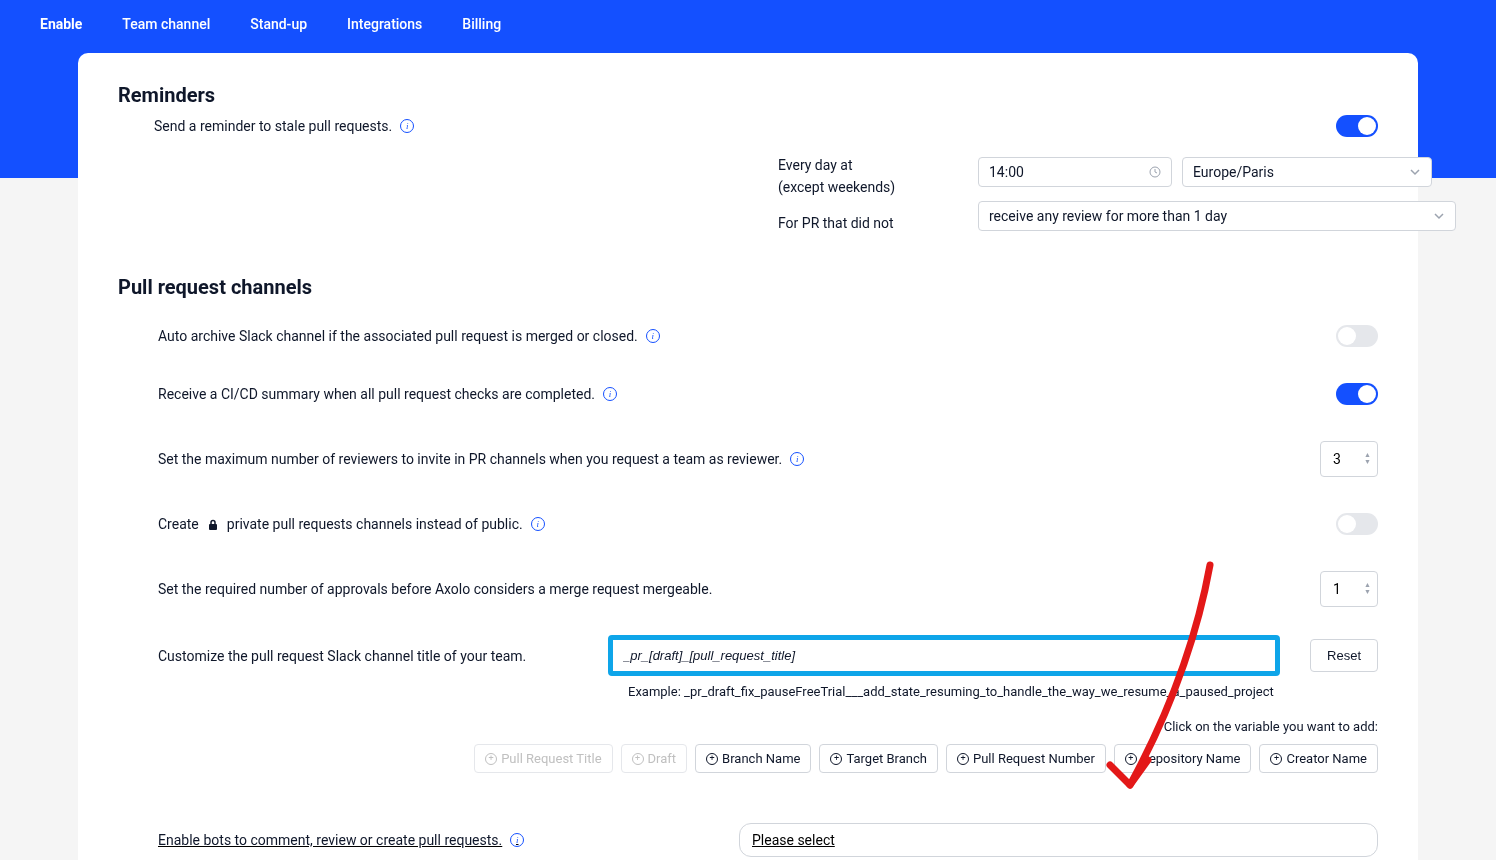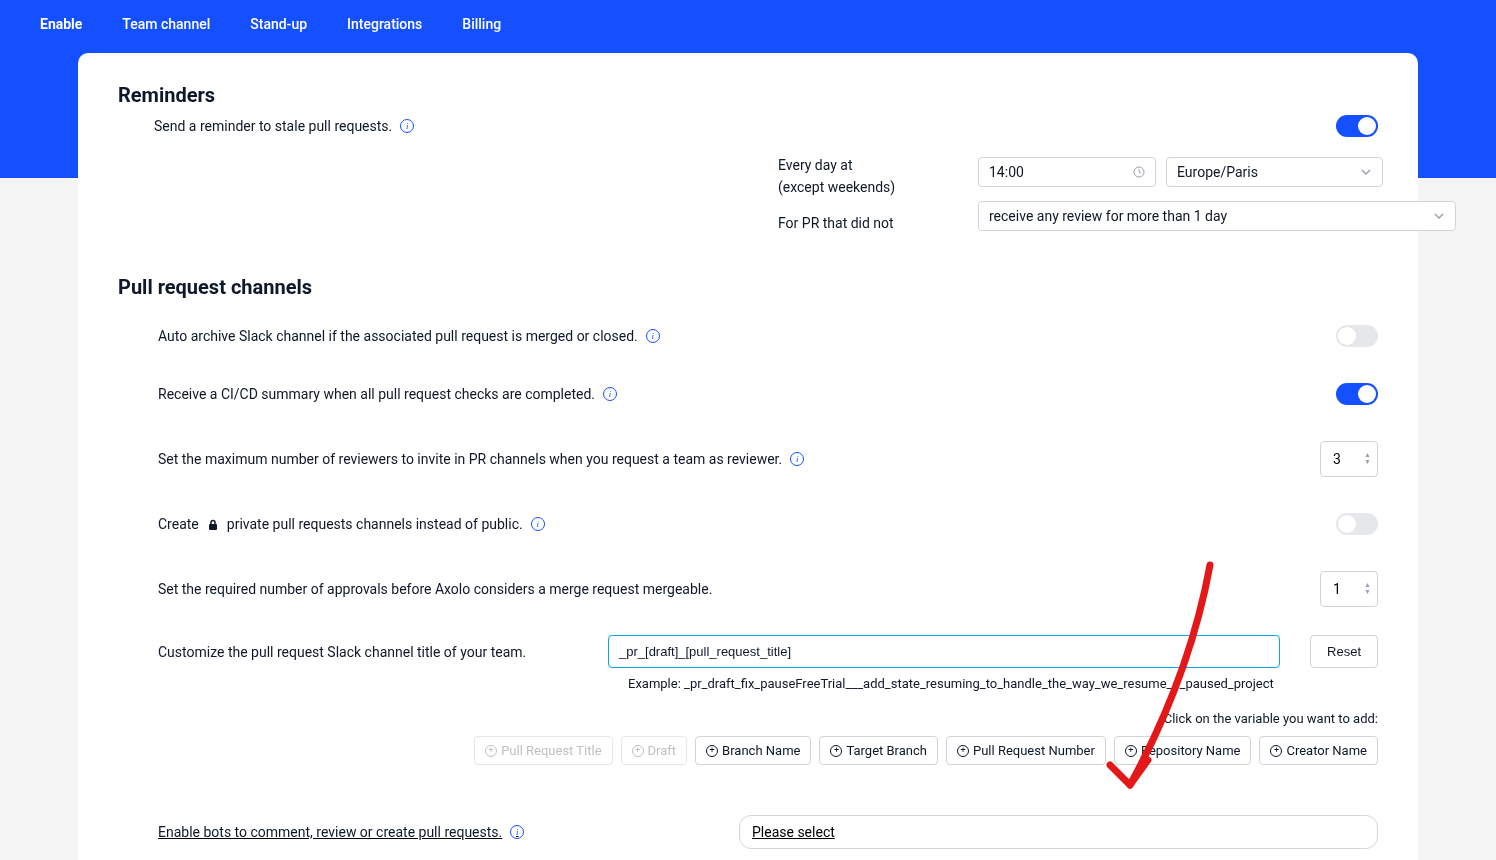--- a/index.html
+++ b/index.html
@@ -131,22 +131,22 @@
       border-radius: 4px;
       padding: 6px 10px;
       font-size: 14px;
       color: #0f172a;
       background: #fff;
       display: flex;
       align-items: center;
       justify-content: space-between;
     }
     
-    .time-input { width: 178px; text-align: right; }
-    .select-input-tz { width: 217px; }
+    .time-input { width: 194px; text-align: right; }
+    .select-input-tz { width: 250px; }
     .select-input-wide { width: 478px; }
     
     .clock-icon, .chevron-icon {
       width: 12px;
       height: 12px;
       display: inline-block;
     }
     
     .clock-icon svg, .chevron-icon svg { display: block; }
     
@@ -207,27 +207,28 @@
       margin-bottom: 8px;
     }
     
     .customize-label {
       font-size: 14px;
       color: #0f172a;
       min-width: 420px;
     }
     
     .text-input {
-      border: 1px solid #0ea5e9;
+      border: 5px solid #0ea5e9;
       border-radius: 4px;
       padding: 8px 10px;
       font-size: 13px;
       color: #0f172a;
       flex: 1;
       background: #fff;
+      font-style: italic;
     }
     
     .reset-btn {
       border: 1px solid #d1d5db;
       border-radius: 4px;
       padding: 8px 16px;
       font-size: 13px;
       background: #fff;
       cursor: pointer;
       color: #0f172a;

